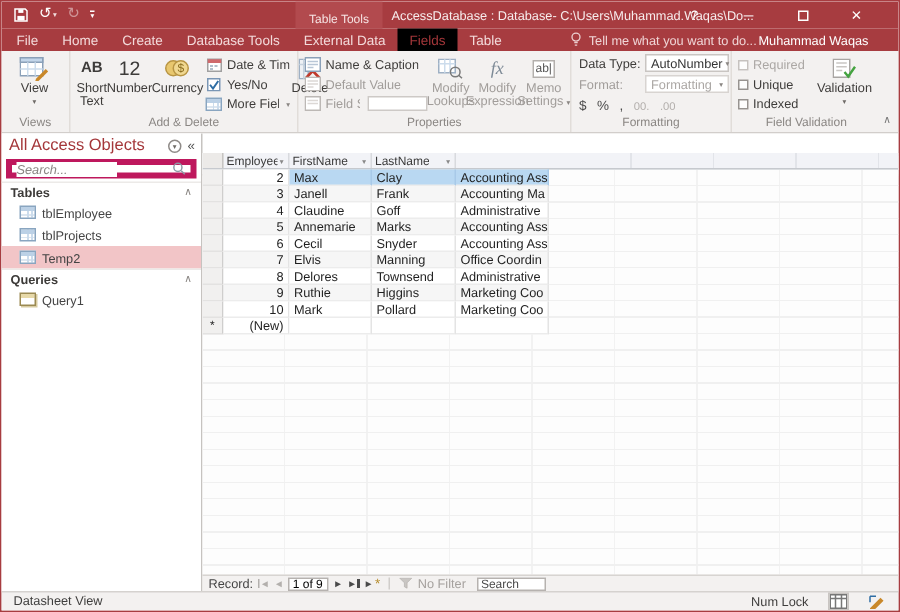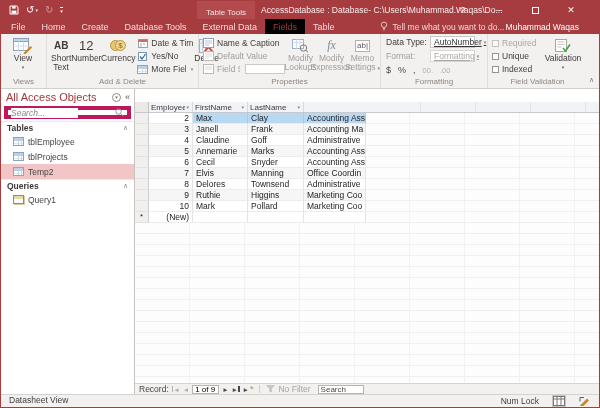--- a/index.html
+++ b/index.html
@@ -52,21 +52,21 @@
   .smallcol { display:flex; flex-direction:column; gap:1px; margin-left:2px; width:56px; }
   .smallbtn { display:flex; align-items:center; gap:3px; height:12px; font-size:8.5px; color:#3e3c3a; white-space:nowrap; cursor:default; }
   .smallbtn .si { width:11px; display:flex; justify-content:center; flex:none; }
   .smallbtn.disabled .sl { color:#a19d9a; }
   .sl { overflow:hidden; }
   .propcol { display:flex; flex-direction:column; gap:1px; width:82px; }
   .fs-input { width:40px; height:10px; border:1px solid #cdc9c6; background:#fff; margin-left:2px; }
   .frow { display:flex; align-items:center; height:12px; margin:2px 0 0 5px; font-size:8.5px; }
   .flabel { width:44px; color:#3e3c3a; }
   .frow.disabled .flabel { color:#a19d9a; }
-  .dd { width:45px; height:12px; border:1px solid #c9c5c2; background:#fff; display:flex; align-items:center; justify-content:space-between; padding:0 3px; font-size:8.5px; color:#333;text-decoration:underline; }
+  .dd { width:56px; height:12px; border:1px solid #c9c5c2; background:#fff; display:flex; align-items:center; justify-content:space-between; padding:0 3px; font-size:8.5px; color:#333; }
   .dd.dis { color:#aba7a4; border-color:#d8d4d1; }
   .syms { gap:7px; }
   .sym { color:#4a4a4a; font-size:9px; cursor:default; }
   .sym.dis { color:#b3afac; font-size:7.5px; }
   .chkcol { display:flex; flex-direction:column; gap:3px; width:50px; padding-top:1px; }
   .chkrow { display:flex; align-items:center; gap:3px; font-size:8.5px; color:#3e3c3a; cursor:default; }
   .chk { width:7px; height:7px; border:1px solid #979390; background:#fdfdfd; flex:none; }
   .chkrow.dis .sl { color:#aba7a4; }
   .chkrow.dis .chk { border-color:#c6c2bf; }
   .g-valid .bigbtn { width:42px; }

